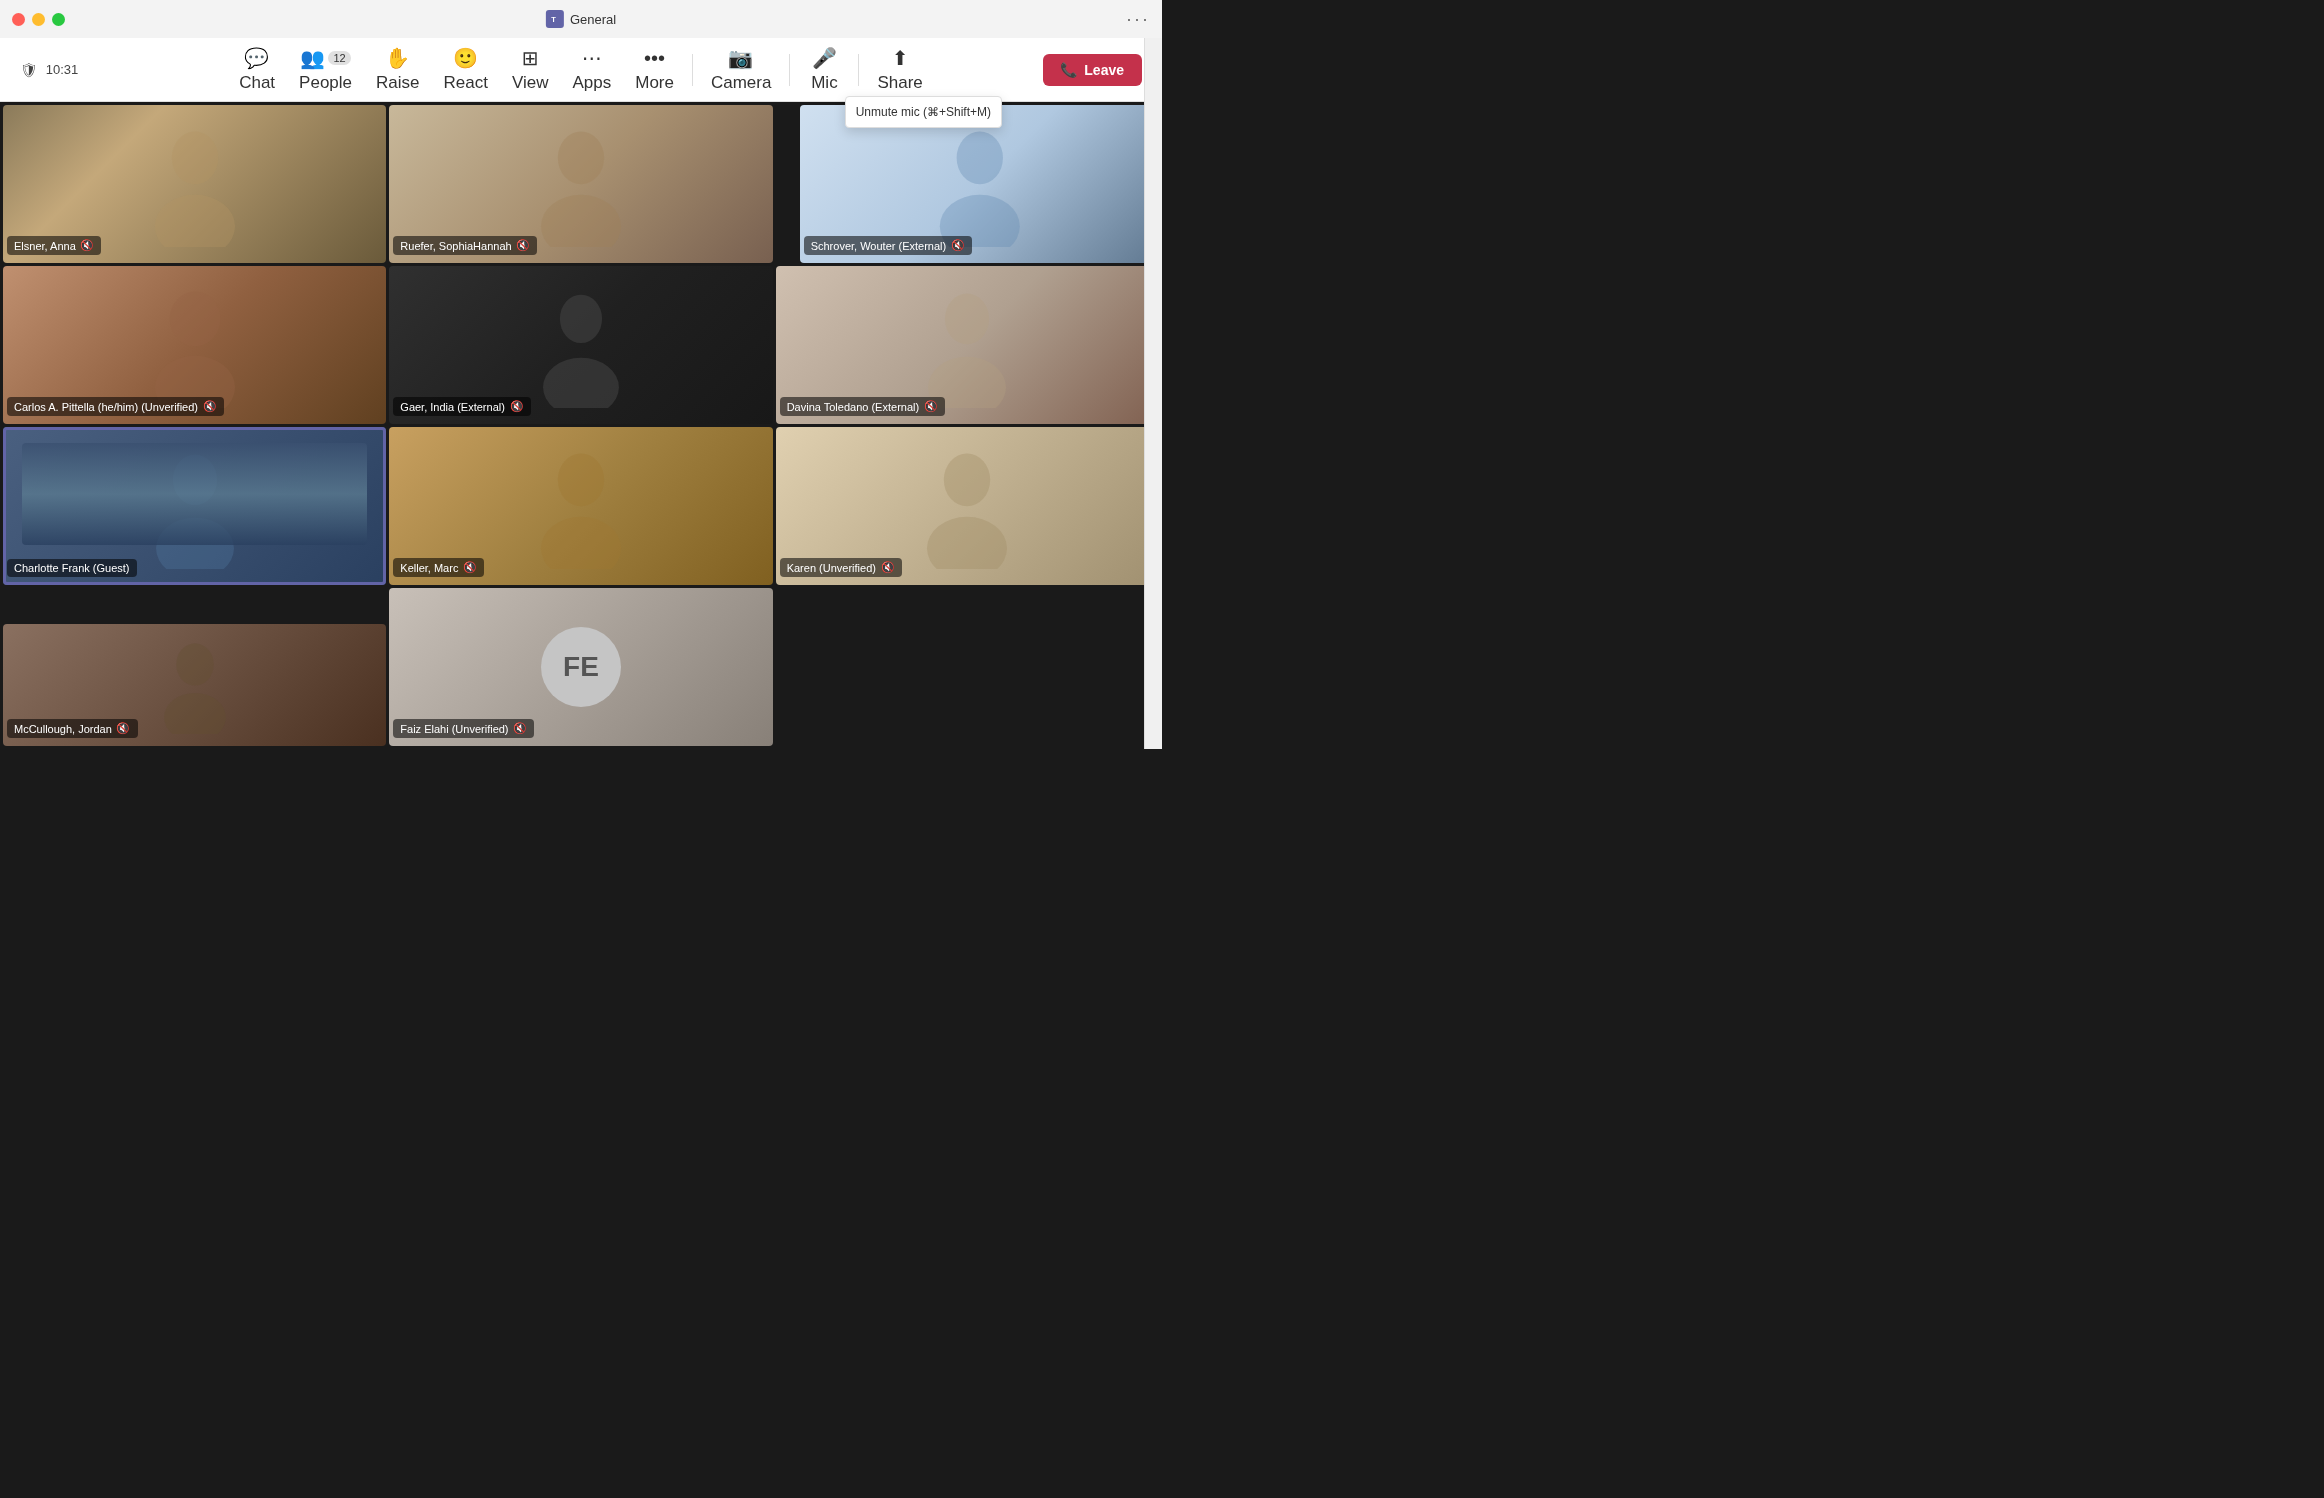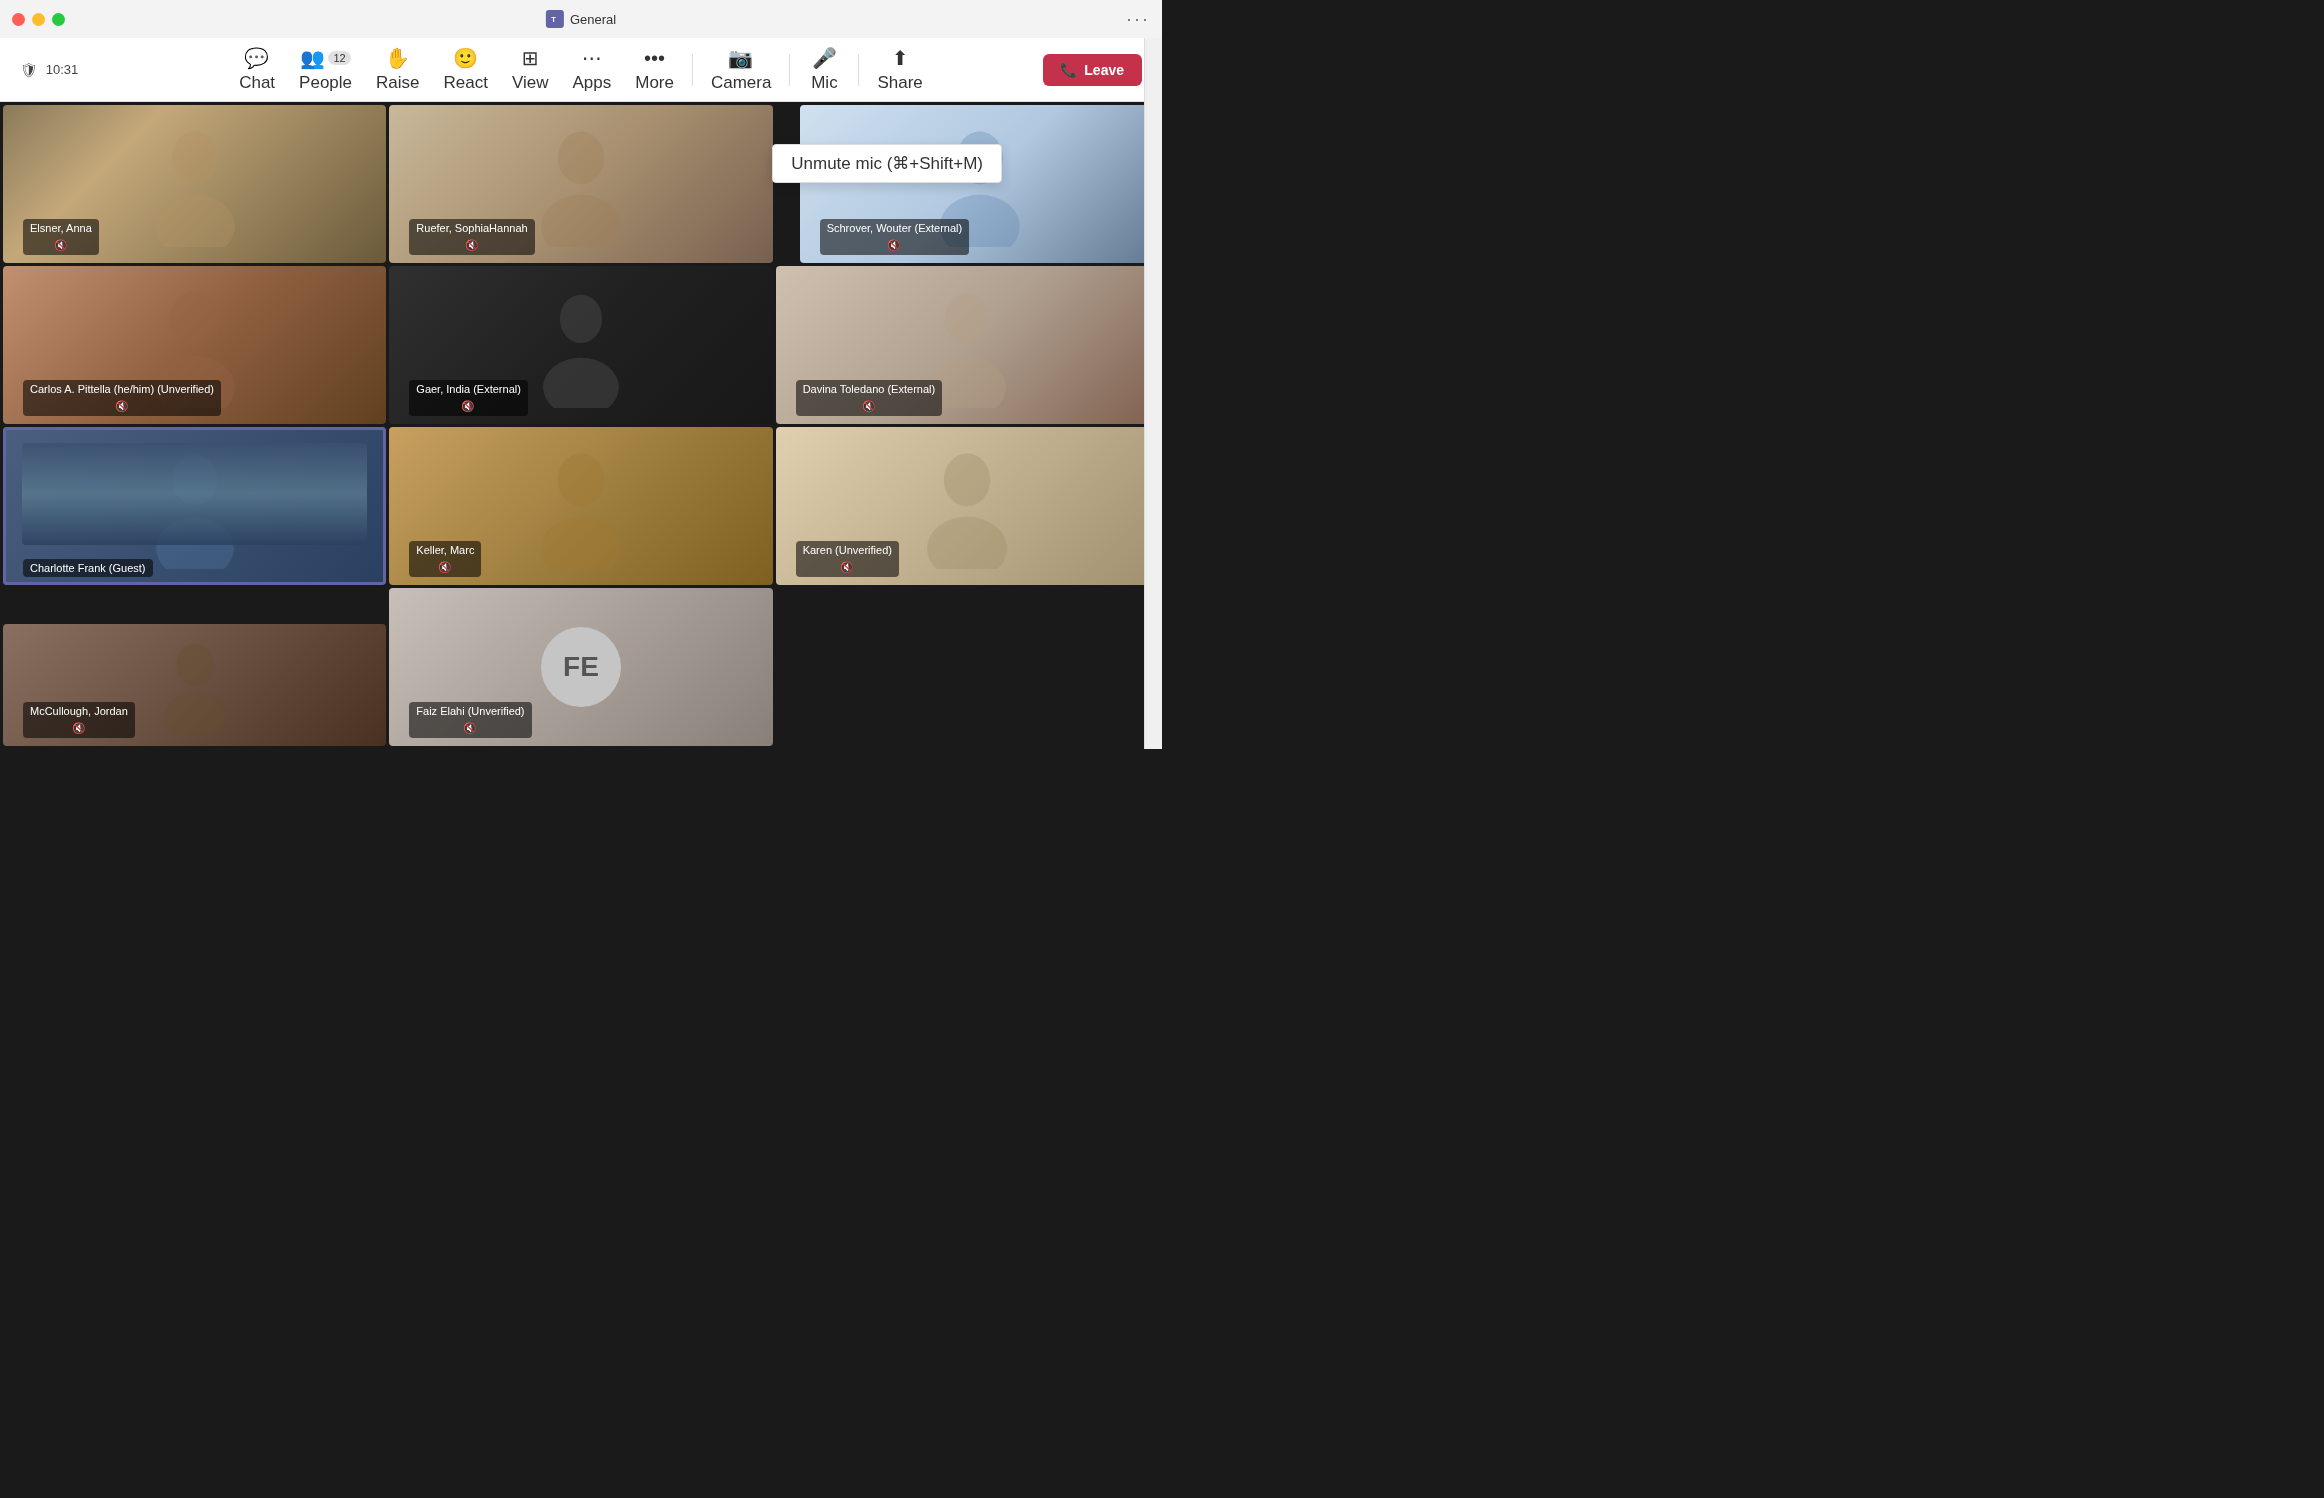--- a/index.html
+++ b/index.html
@@ -144,30 +144,29 @@
       border-radius: 4px;
       overflow: hidden;
     }
     .video-cell.active-speaker {
       outline: 3px solid #6264a7;
       outline-offset: -3px;
     }
     .participant-label {
       position: absolute;
       bottom: 8px;
-      left: 20px;
+      left: 4px;
       background: rgba(0,0,0,0.55);
       color: #fff;
       font-size: 11px;
       padding: 3px 7px;
       border-radius: 4px;
       display: flex;
       align-items: center;
       gap: 5px;
-      flex-direction: column;
     }
     .mic-indicator { font-size: 11px; }
 
     
     .avatar-circle {
       width: 80px;
       height: 80px;
       border-radius: 50%;
       background: #c5c5c5;
       display: flex;
@@ -183,27 +182,26 @@
     }
 
     
     .tooltip {
       position: absolute;
       top: 96px;
       right: 160px;
       background: #fff;
       border: 1px solid #ddd;
       border-radius: 4px;
-      padding: 8px 18px;
-      font-size: 17px;
+      padding: 8px 10px;
+      font-size: 12px;
       color: #333;
       box-shadow: 0 4px 12px rgba(0,0,0,0.15);
       white-space: nowrap;
       z-index: 100;
-      margin-top: 48px;
     }
 
     
     .bg-1 { background: linear-gradient(135deg, #8a7a5a 0%, #c4a87a 30%, #6a5a3a 100%); }
     .bg-2 { background: linear-gradient(135deg, #c8b89a 0%, #a89070 50%, #786050 100%); }
     .bg-3 { background: linear-gradient(135deg, #e8e0d0 0%, #c0b8a8 50%, #a09080 100%); }
     .bg-4 { background: linear-gradient(135deg, #d0e0f0 0%, #b0c8e0 50%, #607890 100%); margin-left: 24px; }
     .bg-5 { background: linear-gradient(135deg, #c09070 0%, #906040 50%, #604020 100%); }
     .bg-6 { background: linear-gradient(135deg, #303030 0%, #202020 50%, #181818 100%); }
     .bg-7 { background: linear-gradient(135deg, #d0c0b0 0%, #b0a090 50%, #806050 100%); }

